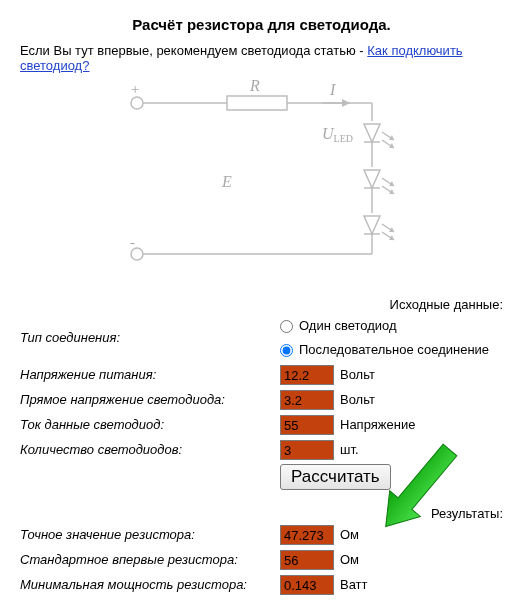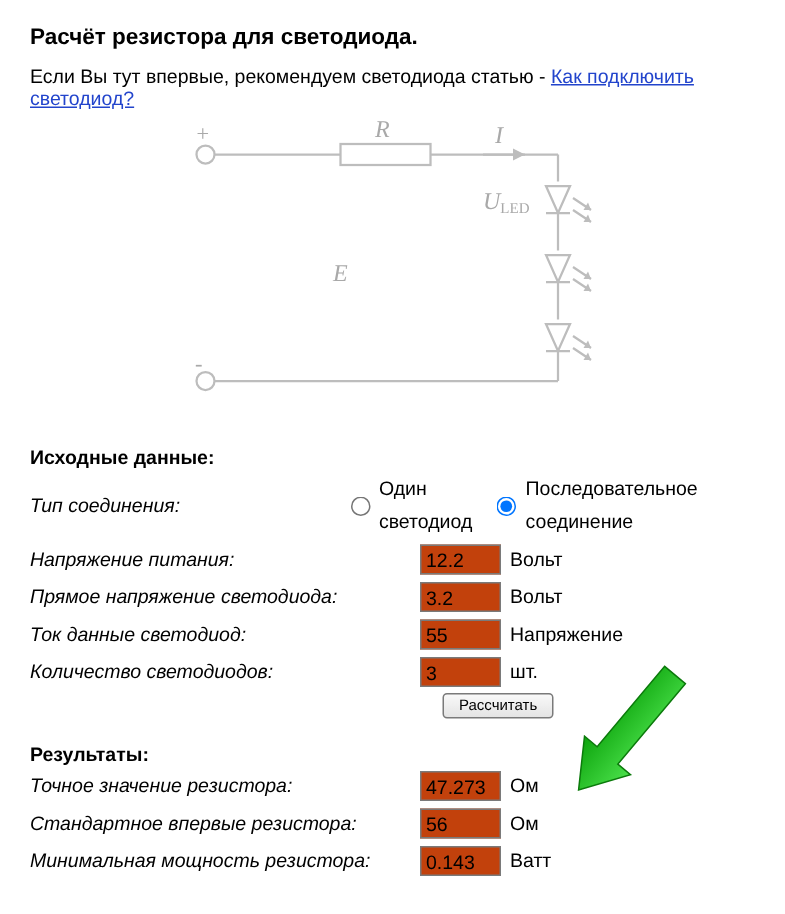--- a/index.html
+++ b/index.html
@@ -10,60 +10,60 @@
   margin: 0;
   padding: 0;
   background: #fff;
   width: 523px;
   position: relative;
 }
 .wrap { padding: 8px 20px 50px 20px; }
 h1 {
   font-size: 15px;
   font-weight: bold;
-  text-align: left;
+  text-align: center;
   margin: 8px 0 10px 0;
 }
 .intro { font-size: 13px; margin-bottom: 6px; }
 .intro a { color: #2244cc; text-decoration: underline; }
 .diagram {
   position: relative;
   height: 190px;
   margin: 0 auto 28px auto;
 }
 .diagram svg { display: block; margin: 0 auto; }
-.section-head { font-weight: bold; margin-top: 2px; margin-bottom: 2px; }
+.section-head { font-weight: normal; margin-top: 2px; margin-bottom: 2px; text-align: right; }
 .row {
   display: flex;
   align-items: center;
   margin-top: 3px;
   line-height: 22px;
 }
 .row .label { width: 260px; font-style: italic; }
 .row .control { display: flex; align-items: center; gap: 4px; }
-.radio-group { display: flex; flex-direction: row; gap: 2px; margin-left: 0; }
+.radio-group { display: flex; flex-direction: column; gap: 2px; margin-left: 0; }
 .radio-item { display: flex; align-items: center; gap: 6px; }
 .radio-item input { margin: 0; }
 input[type=text].val {
   width: 54px;
   height: 20px;
   font-size: 13px;
   padding: 1px 3px;
   border: 1px solid #7a7a7a;
   background: #c2410c;
 }
 .unit { margin-left: 2px; }
 button.calc {
-  font-size: 10px;
+  font-size: 17px;
   padding: 2px 10px;
   border: 1px solid #7a7a7a;
   background: linear-gradient(#f9f9f9, #e4e4e4);
   border-radius: 3px;
   cursor: pointer;
-  margin-left: 15px;
+  margin-left: 0;
 }
 .results-gap { height: 14px; }
 .arrow-overlay {
   position: absolute;
   pointer-events: none;
 }
 </style>
 </head>
 <body>
 

